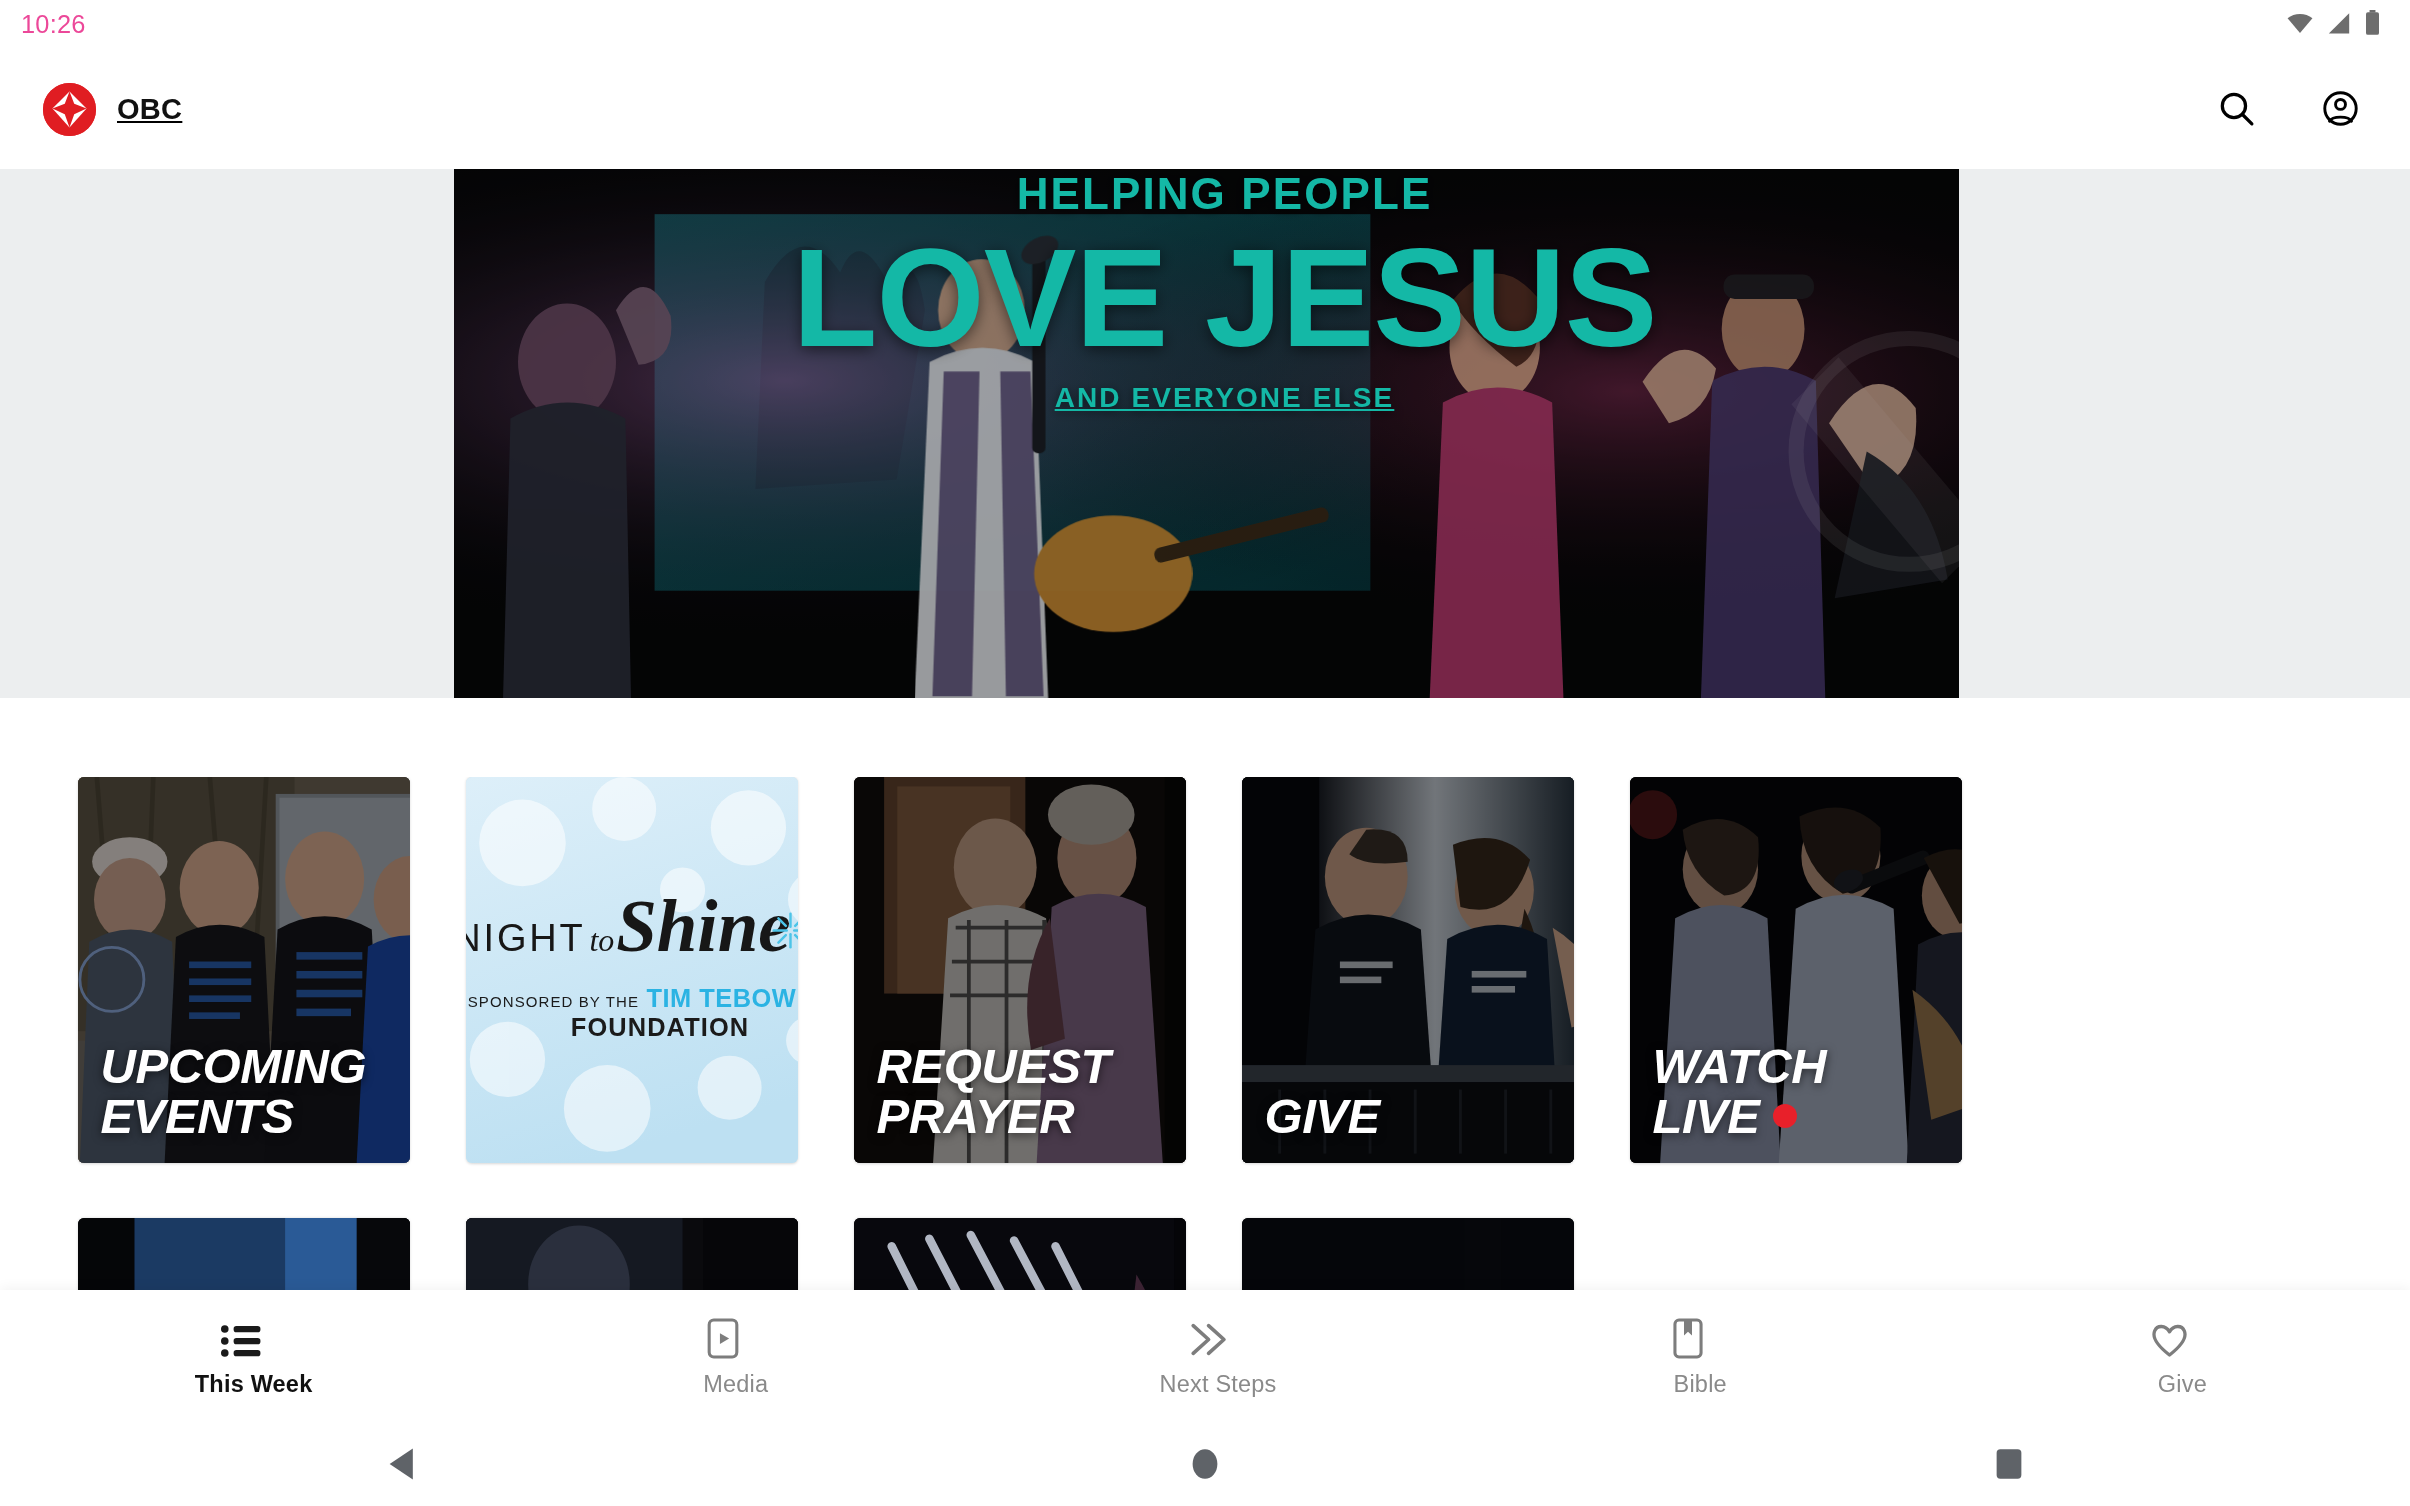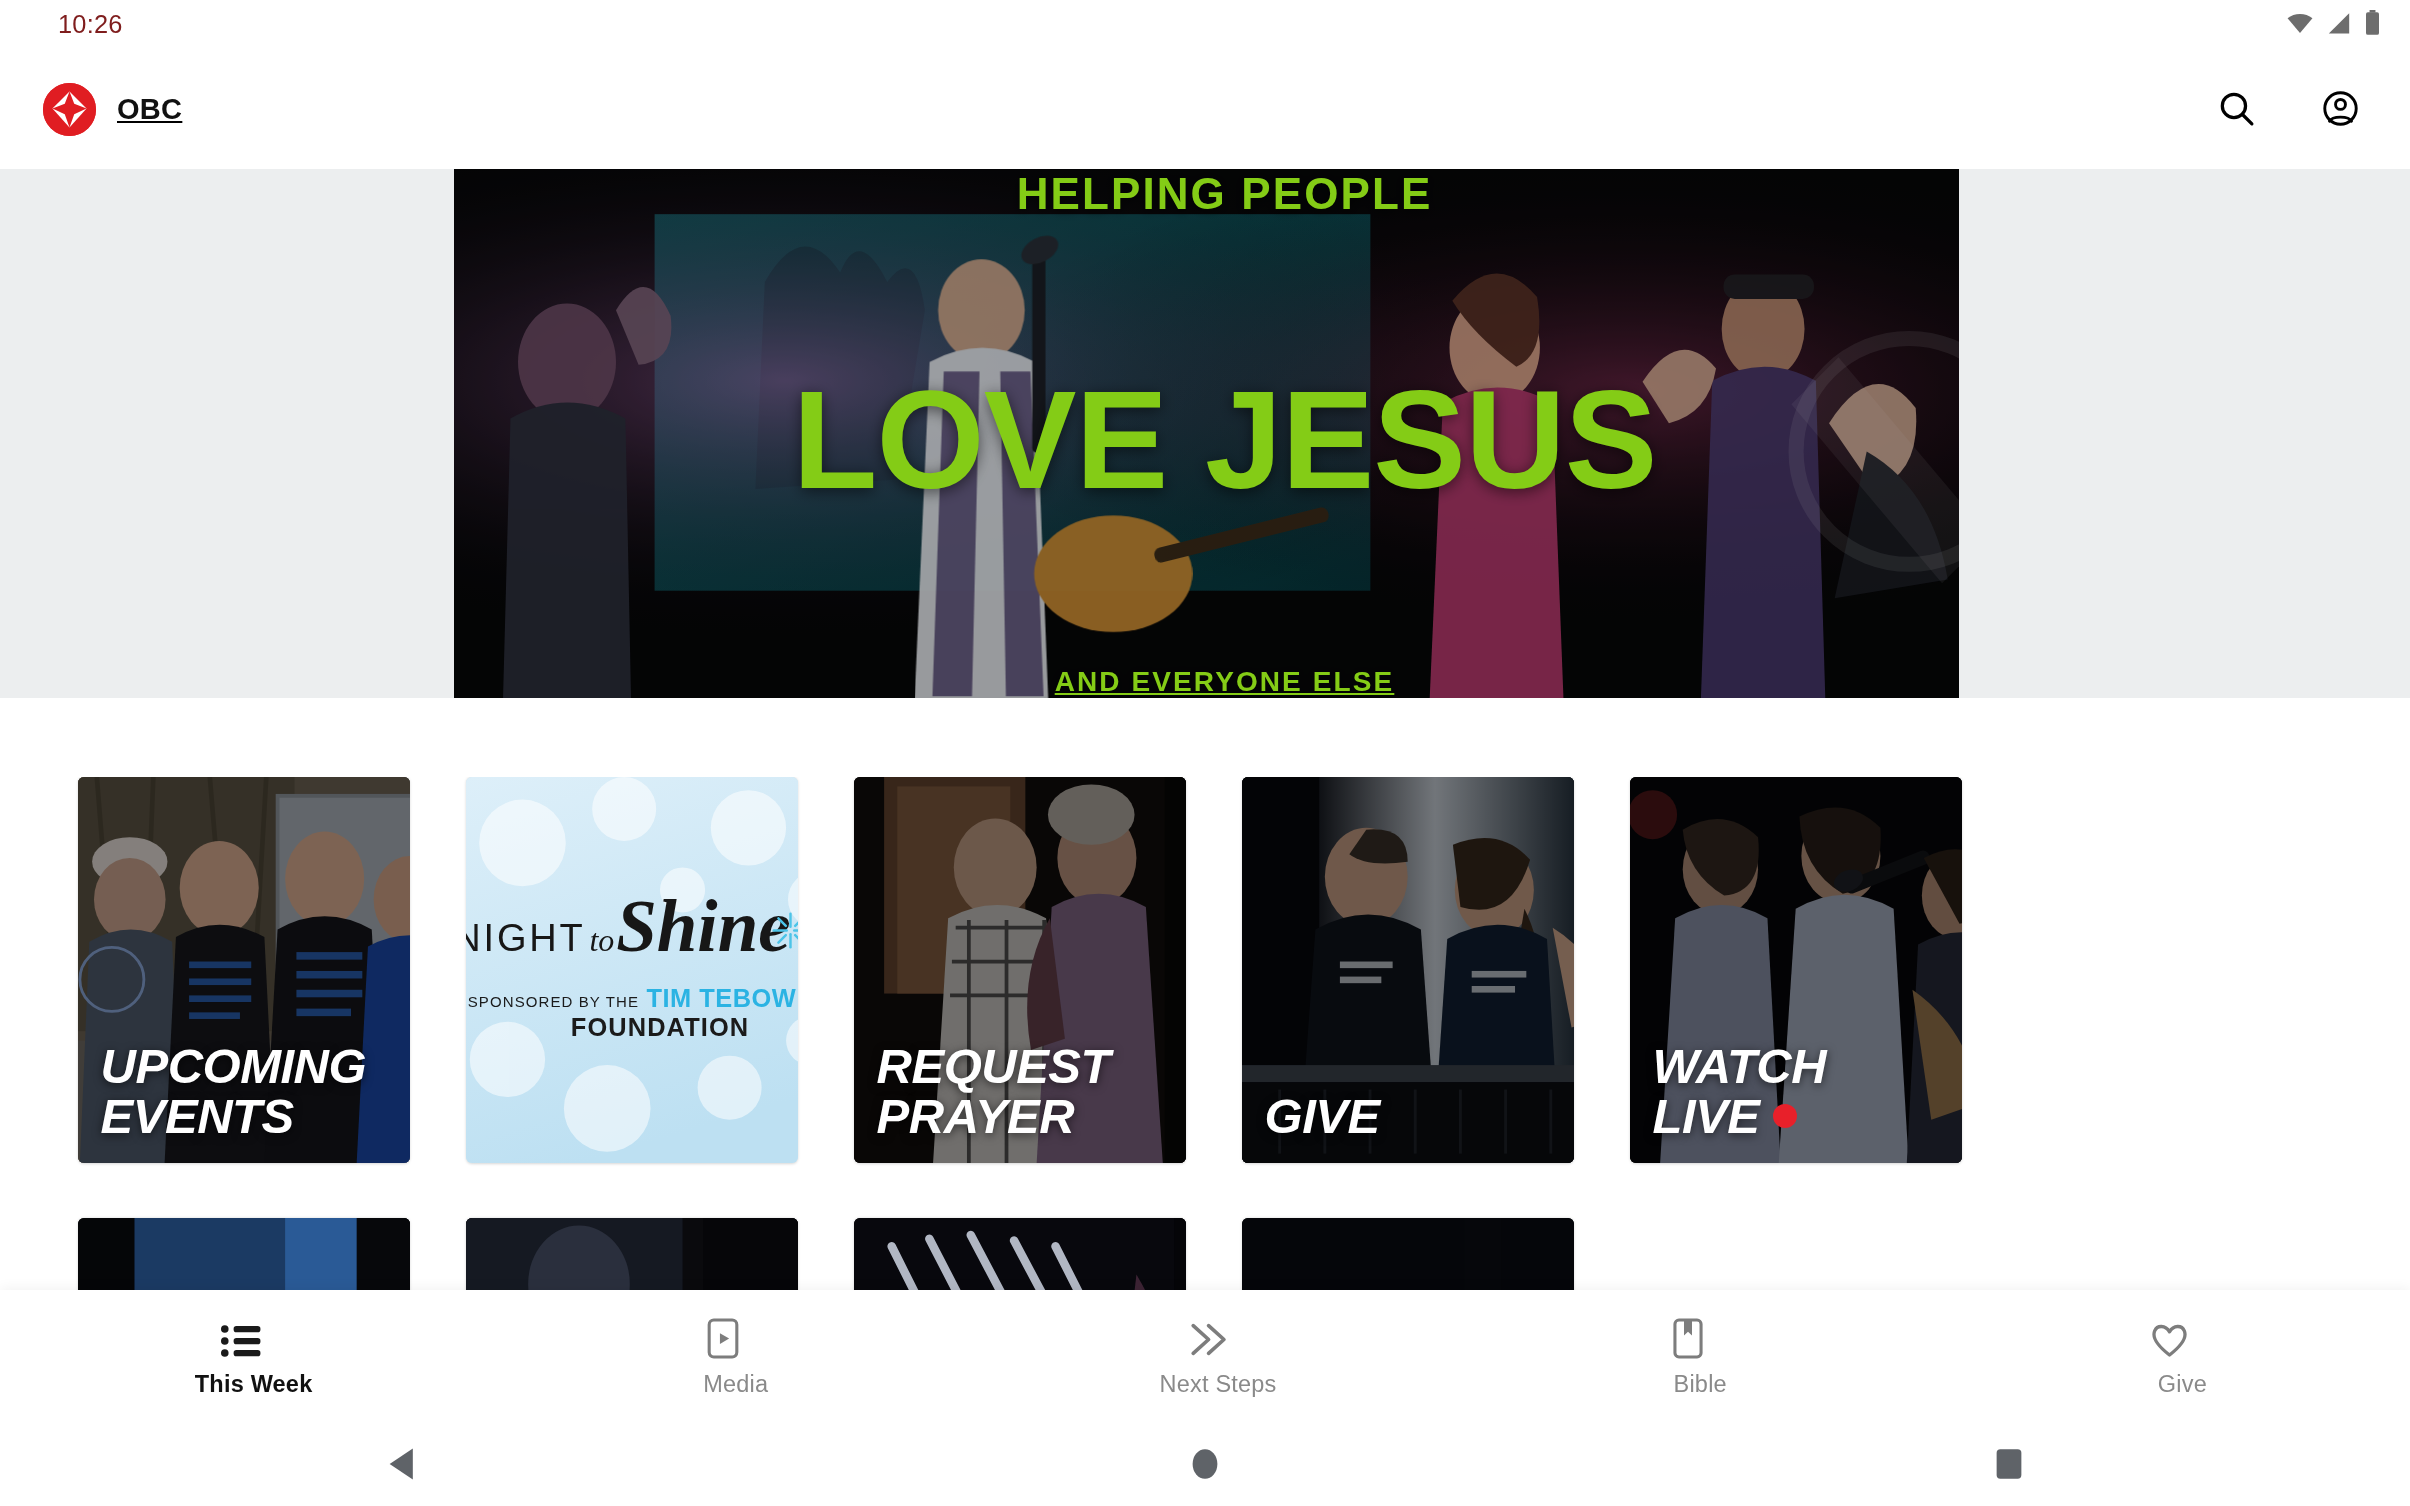--- a/index.html
+++ b/index.html
@@ -11,21 +11,21 @@
     overflow:hidden;
   }
   .screen { position:relative; width:2411px; height:1507px; background:#fff; }
 
   
   .statusbar {
     position:absolute; top:0; left:0; width:2411px; height:49px;
     display:flex; align-items:center; justify-content:space-between;
     padding:0 30px 0 21px; background:#fff;
   }
-  .status-time { font-size:25.4px; color:#7f1d1d; letter-spacing:0.2px;margin-left:37px; }
+  .status-time { font-size:25.4px; color:#ec4899; letter-spacing:0.2px; }
   .status-icons { display:flex; align-items:center; gap:12.2px; }
 
   
   .appbar {
     position:absolute; top:49px; left:0; width:2411px; height:121px;
     display:flex; align-items:center; background:#fff; padding:0 45px 0 43px;text-decoration:underline;
   }
   .brand { display:flex; align-items:center; gap:21px; }
   .logo-circle {
     width:53px; height:53px; border-radius:50%;
@@ -42,22 +42,22 @@
     position:absolute; top:169px; left:0; width:2411px; height:529px;
     background:#ECEEEF;
   }
   .hero-image {
     position:absolute; top:169px; left:454px; width:1505px; height:529px;
     overflow:hidden; background:#050505;
   }
   .hero-photo { position:absolute; inset:0; }
   .hero-overlay-text {
     position:absolute; inset:0; display:flex; flex-direction:column;
-    align-items:center; justify-content:space-between; gap:3.8px;
-    text-align:center; color:#84cc16;margin-left:36px;
+    align-items:center; justify-content:flex-start; gap:3.8px;
+    text-align:center; color:#14b8a6;margin-left:36px;
   }
   .hero-l1 { font-size:44px; font-weight:bold; letter-spacing:2.1px; text-shadow:0 1.9px 9.4px rgba(0,0,0,.55); }
   .hero-l2 { font-size:139px; font-weight:bold; line-height:1.0; letter-spacing:-0.9px; margin:5.6px 0 11.3px; text-shadow:0 2.8px 15px rgba(0,0,0,.55); }
   .hero-l3 { font-size:28px; font-weight:bold; letter-spacing:2.1px; text-shadow:0 1.9px 9.4px rgba(0,0,0,.55);text-decoration:underline; }
 
   
   .grid {
     position:absolute; top:777px; left:0; width:2411px; height:540px;
     overflow:hidden;
   }

